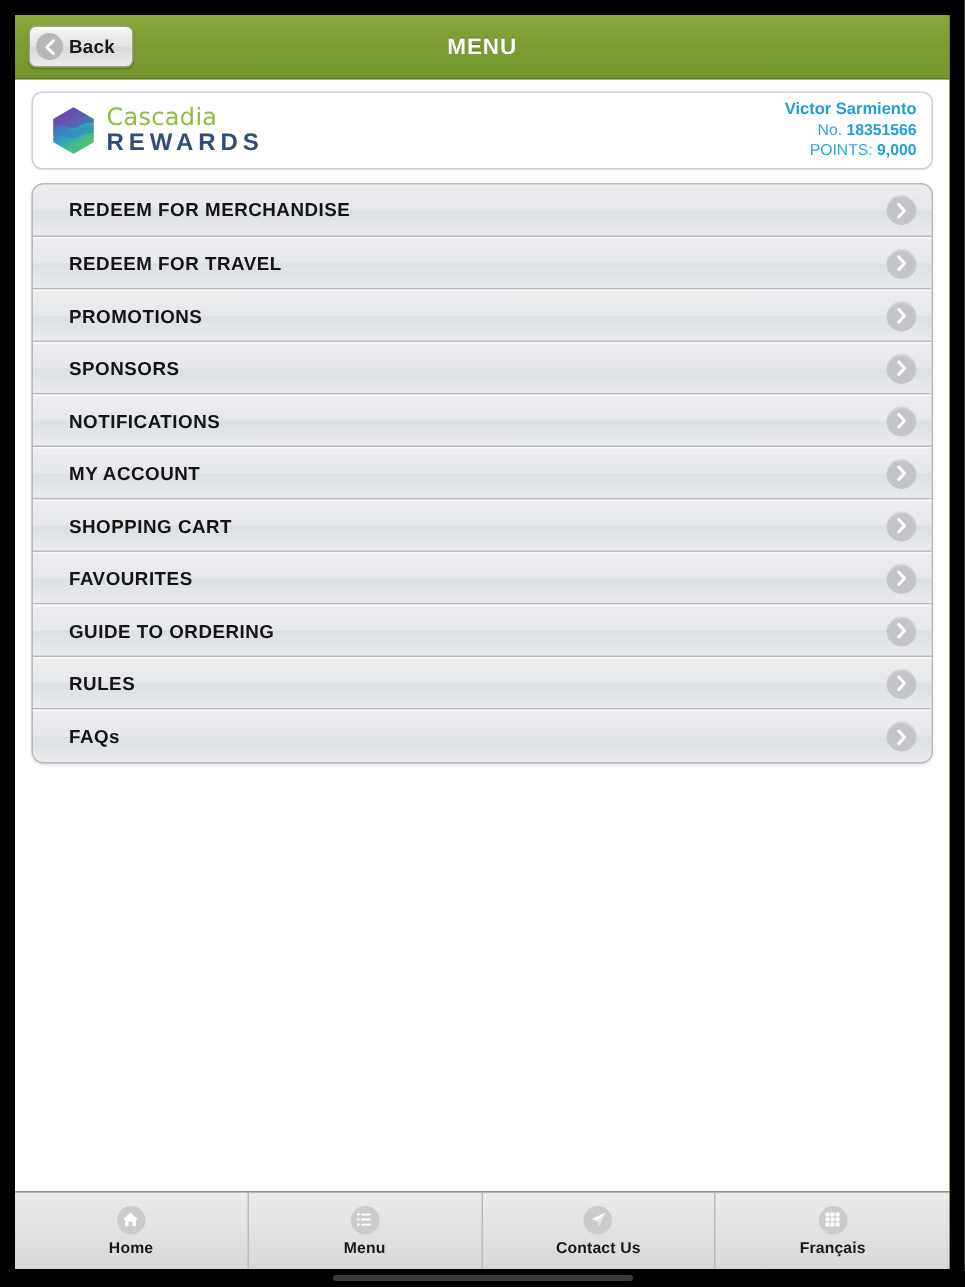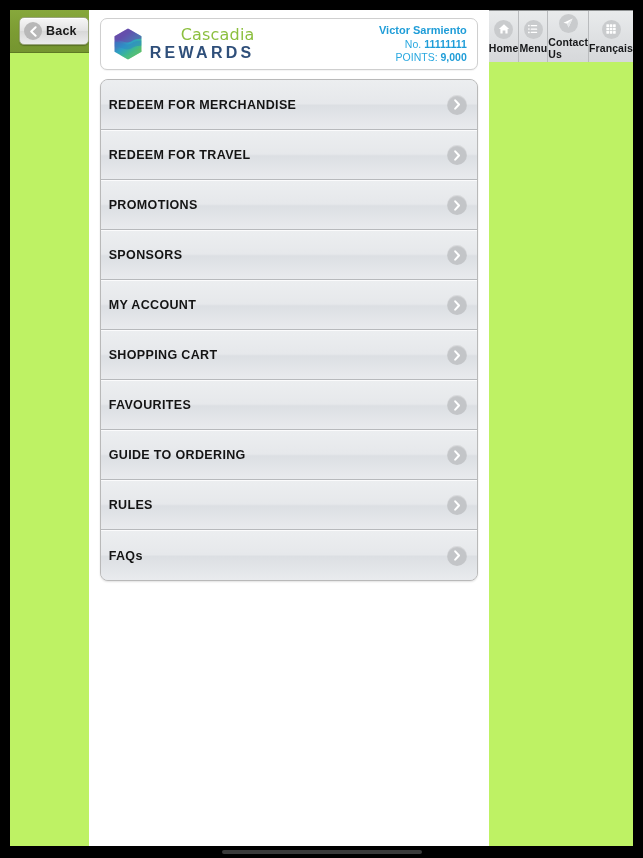--- a/index.html
+++ b/index.html
@@ -26,21 +26,21 @@
 
   .screen {
     position: absolute;
     left: 10px;
     top: 10px;
     width: 623px;
     height: 836px;
     background: #bef264;
     overflow: hidden;
     display: flex;
-    flex-direction: row;
+    flex-direction: column;
   }
 
   
   .navbar {
     position: relative;
     height: 42px;
     flex: 0 0 42px;
     background: linear-gradient(to bottom, #87a83c 0%, #7c9c33 50%, #759530 100%);
     border-bottom: 1px solid #5f7a24;
     display: flex;
@@ -127,21 +127,20 @@
   .brand-mark {
     width: 30px;
     height: 32px;
     flex: 0 0 30px;
   }
 
   .brand-words {
     display: flex;
     flex-direction: column;
     line-height: 1;
-    align-items: flex-end;
   }
   .brand-word-top {
     font-size: 16px;
     color: #8cbf3f;
     letter-spacing: 0.2px;
     font-family: "DejaVu Sans", sans-serif;
   }
   .brand-word-bottom {
     font-size: 16px;
     color: #2f4f7a;
@@ -168,25 +167,25 @@
   .menu-list {
     margin-top: 9px;
     border: 1px solid #b9b9b9;
     border-radius: 8px;
     overflow: hidden;
     background: #e7e9ec;
     box-shadow: 0 1px 2px rgba(0,0,0,0.12);
   }
 
   .menu-row {
-    height: 50px;
+    height: 35px;
     display: flex;
     align-items: center;
     justify-content: space-between;
-    padding: 0 10px 0 8px;
+    padding: 0 10px 0 24px;
     box-sizing: border-box;
     background: linear-gradient(to bottom, #eceef0 0%, #e6e8eb 48%, #dcdfe3 52%, #e9ebee 100%);
     border-bottom: 1px solid #b7b9bc;
     border-top: 1px solid #fbfbfc;
     cursor: pointer;
   }
   .menu-row:first-child { border-top: none; }
   .menu-row:last-child { border-bottom: none; }
 
   .menu-label {
@@ -307,21 +306,21 @@
           <span class="brand-words">
             <span class="brand-word-top">Cascadia</span>
             <span class="brand-word-bottom">REWARDS</span>
           </span>
         </div>
 
         <div class="account-info">
           <div class="account-name">Victor Sarmiento</div>
           <div class="account-line">
             <span>No.</span>
-            <b>11111111</b>
+            <b>18351566</b>
           </div>
           <div class="account-line">
             <span>POINTS:</span>
             <b>9,000</b>
           </div>
         </div>
       </div>
 
       <div class="menu-list">
           <div class="menu-row">
@@ -343,20 +342,28 @@
           <div class="menu-row">
             <span class="menu-label">PROMOTIONS</span>
             <span class="chev-circle">
               <svg width="8" height="11" viewBox="0 0 8 11" aria-hidden="true">
                 <path d="M2.2 1.3 L6.0 5.5 L2.2 9.7" fill="none" stroke="#ffffff" stroke-width="2" stroke-linecap="round" stroke-linejoin="round"></path>
               </svg>
             </span>
           </div>
           <div class="menu-row">
             <span class="menu-label">SPONSORS</span>
+            <span class="chev-circle">
+              <svg width="8" height="11" viewBox="0 0 8 11" aria-hidden="true">
+                <path d="M2.2 1.3 L6.0 5.5 L2.2 9.7" fill="none" stroke="#ffffff" stroke-width="2" stroke-linecap="round" stroke-linejoin="round"></path>
+              </svg>
+            </span>
+          </div>
+          <div class="menu-row">
+            <span class="menu-label">NOTIFICATIONS</span>
             <span class="chev-circle">
               <svg width="8" height="11" viewBox="0 0 8 11" aria-hidden="true">
                 <path d="M2.2 1.3 L6.0 5.5 L2.2 9.7" fill="none" stroke="#ffffff" stroke-width="2" stroke-linecap="round" stroke-linejoin="round"></path>
               </svg>
             </span>
           </div>
           <div class="menu-row">
             <span class="menu-label">MY ACCOUNT</span>
             <span class="chev-circle">
               <svg width="8" height="11" viewBox="0 0 8 11" aria-hidden="true">

